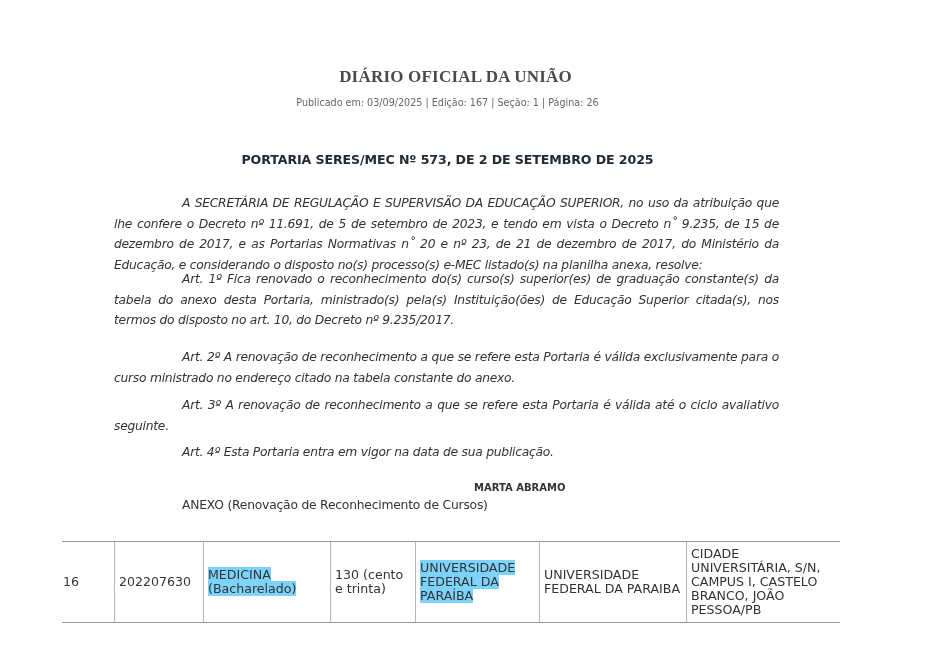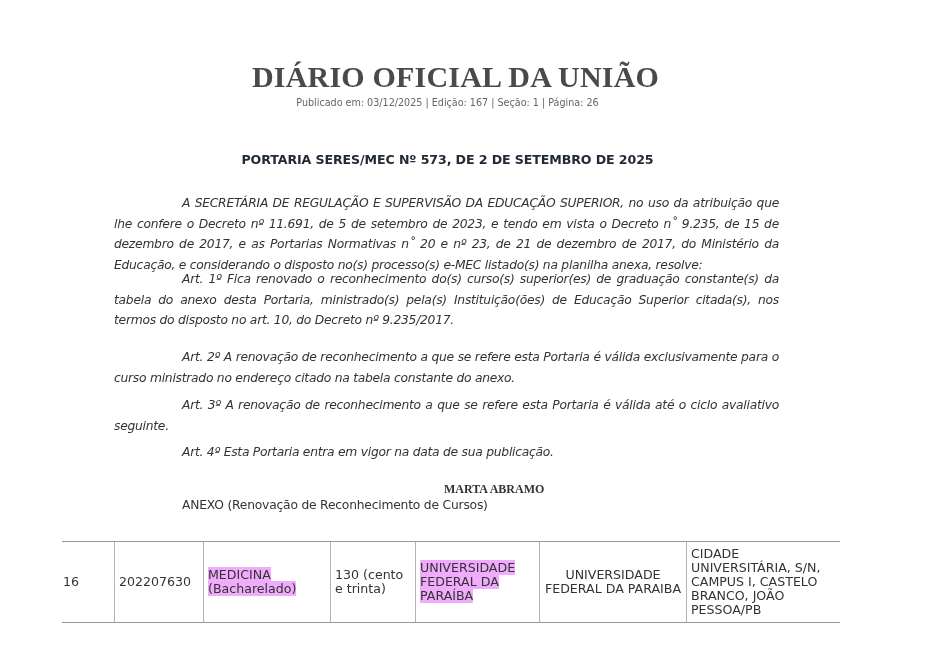--- a/index.html
+++ b/index.html
@@ -18,21 +18,21 @@
     .masthead {
       position: absolute;
       left: 0;
       top: 62px;
       width: 895px;
       text-align: center;
     }
     .masthead-title {
       font-family: "Liberation Serif", "DejaVu Serif", serif;
       font-weight: bold;
-      font-size: 30px;
+      font-size: 17px;
       color: #4a4a4a;
       letter-spacing: 0.2px;
       line-height: 30px;
       padding-left: 16px;
     }
     .masthead-meta {
       font-size: 9.6px;
       color: #666666;
       margin-top: 4px;
       line-height: 13px;
@@ -65,26 +65,25 @@
       color: #333333;
       letter-spacing: -0.25px;
     }
     .body-text p {
       margin: 0;
       text-indent: 68px;
       font-style: italic;
     }
     .signature {
       position: absolute;
-      left: 444px;
+      left: 474px;
       top: 482px;
-      font-size: 12px;
+      font-size: 10px;
       font-weight: bold;
       color: #333333;
-      font-family: Liberation Serif, serif;
     }
     .anexo {
       position: absolute;
       left: 182px;
       top: 498px;
       font-size: 12.3px;
       color: #333333;
       letter-spacing: -0.2px;
     }
     table.annex-table {
@@ -102,36 +101,36 @@
       border-left: 1px solid #b5b5b5;
       padding: 0 4px;
       vertical-align: middle;
       height: 80px;
     }
     table.annex-table td:first-child {
       border-left: none;
       padding-left: 1px;
     }
     .hl {
-      background: #f0abfc;
+      background: #7dd3fc;
     }
     .col-1 { width: 47px; }
     .col-2 { width: 80px; }
     .col-3 { width: 118px; }
     .col-4 { width: 76px; }
     .col-5 { width: 115px; }
-    .col-6 { width: 138px; text-align: center; }
+    .col-6 { width: 138px; }
     .col-7 { width: 145px; }
   </style>
 </head>
 <body>
 
 <header class="masthead">
   <div class="masthead-title">DIÁRIO OFICIAL DA UNIÃO</div>
-  <div class="masthead-meta">Publicado em: 03/12/2025 | Edição: 167 | Seção: 1 | Página: 26</div>
+  <div class="masthead-meta">Publicado em: 03/09/2025 | Edição: 167 | Seção: 1 | Página: 26</div>
 </header>
 
 <div class="portaria-title">PORTARIA SERES/MEC Nº 573, DE 2 DE SETEMBRO DE 2025</div>
 
 <div class="body-text" style="top:193px;">
   <p>A SECRETÁRIA DE REGULAÇÃO E SUPERVISÃO DA EDUCAÇÃO SUPERIOR, no uso da atribuição que lhe confere o Decreto nº 11.691, de 5 de setembro de 2023, e tendo em vista o Decreto n˚ 9.235, de 15 de dezembro de 2017, e as Portarias Normativas n˚ 20 e nº 23, de 21 de dezembro de 2017, do Ministério da Educação, e considerando o disposto no(s) processo(s) e-MEC listado(s) na planilha anexa, resolve:</p>
 </div>
 
 <div class="body-text" style="top:269px;">
   <p>Art. 1º Fica renovado o reconhecimento do(s) curso(s) superior(es) de graduação constante(s) da tabela do anexo desta Portaria, ministrado(s) pela(s) Instituição(ões) de Educação Superior citada(s), nos termos do disposto no art. 10, do Decreto nº 9.235/2017.</p>

